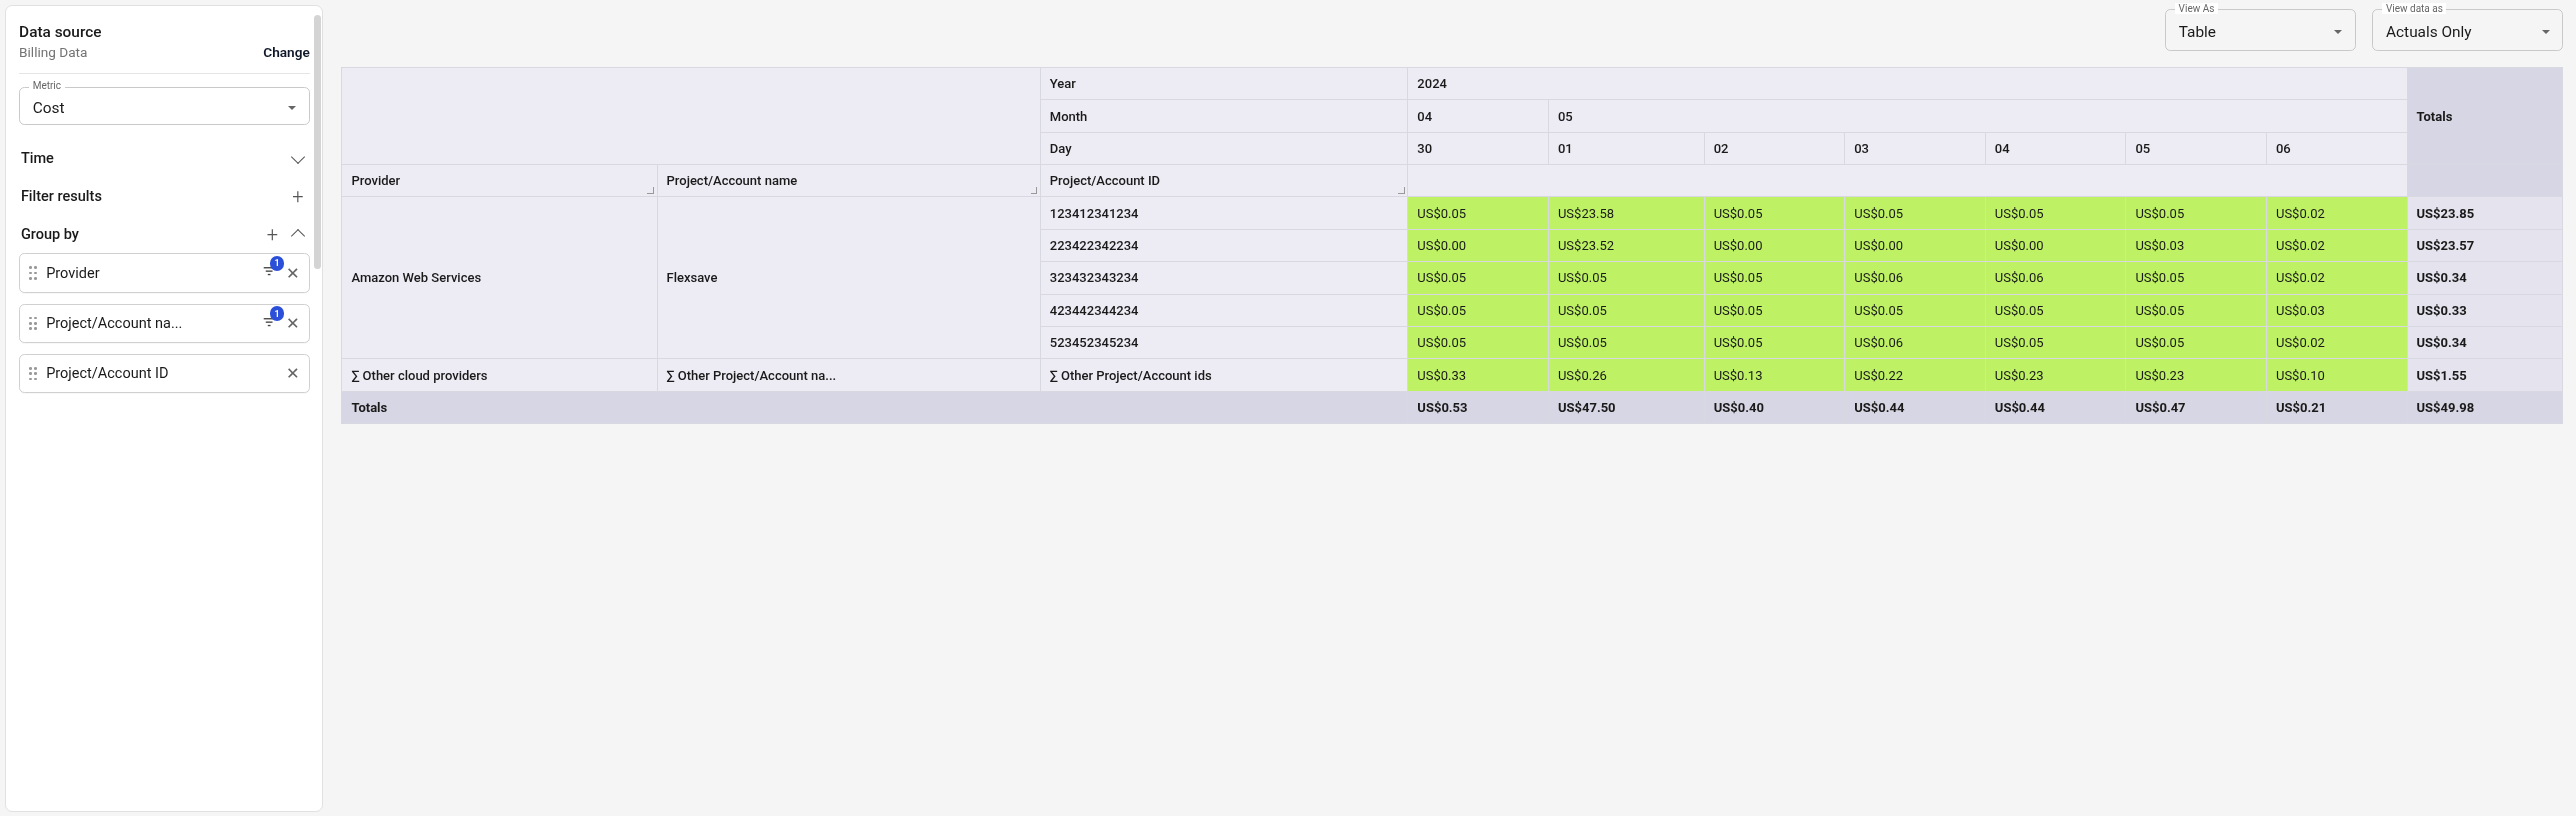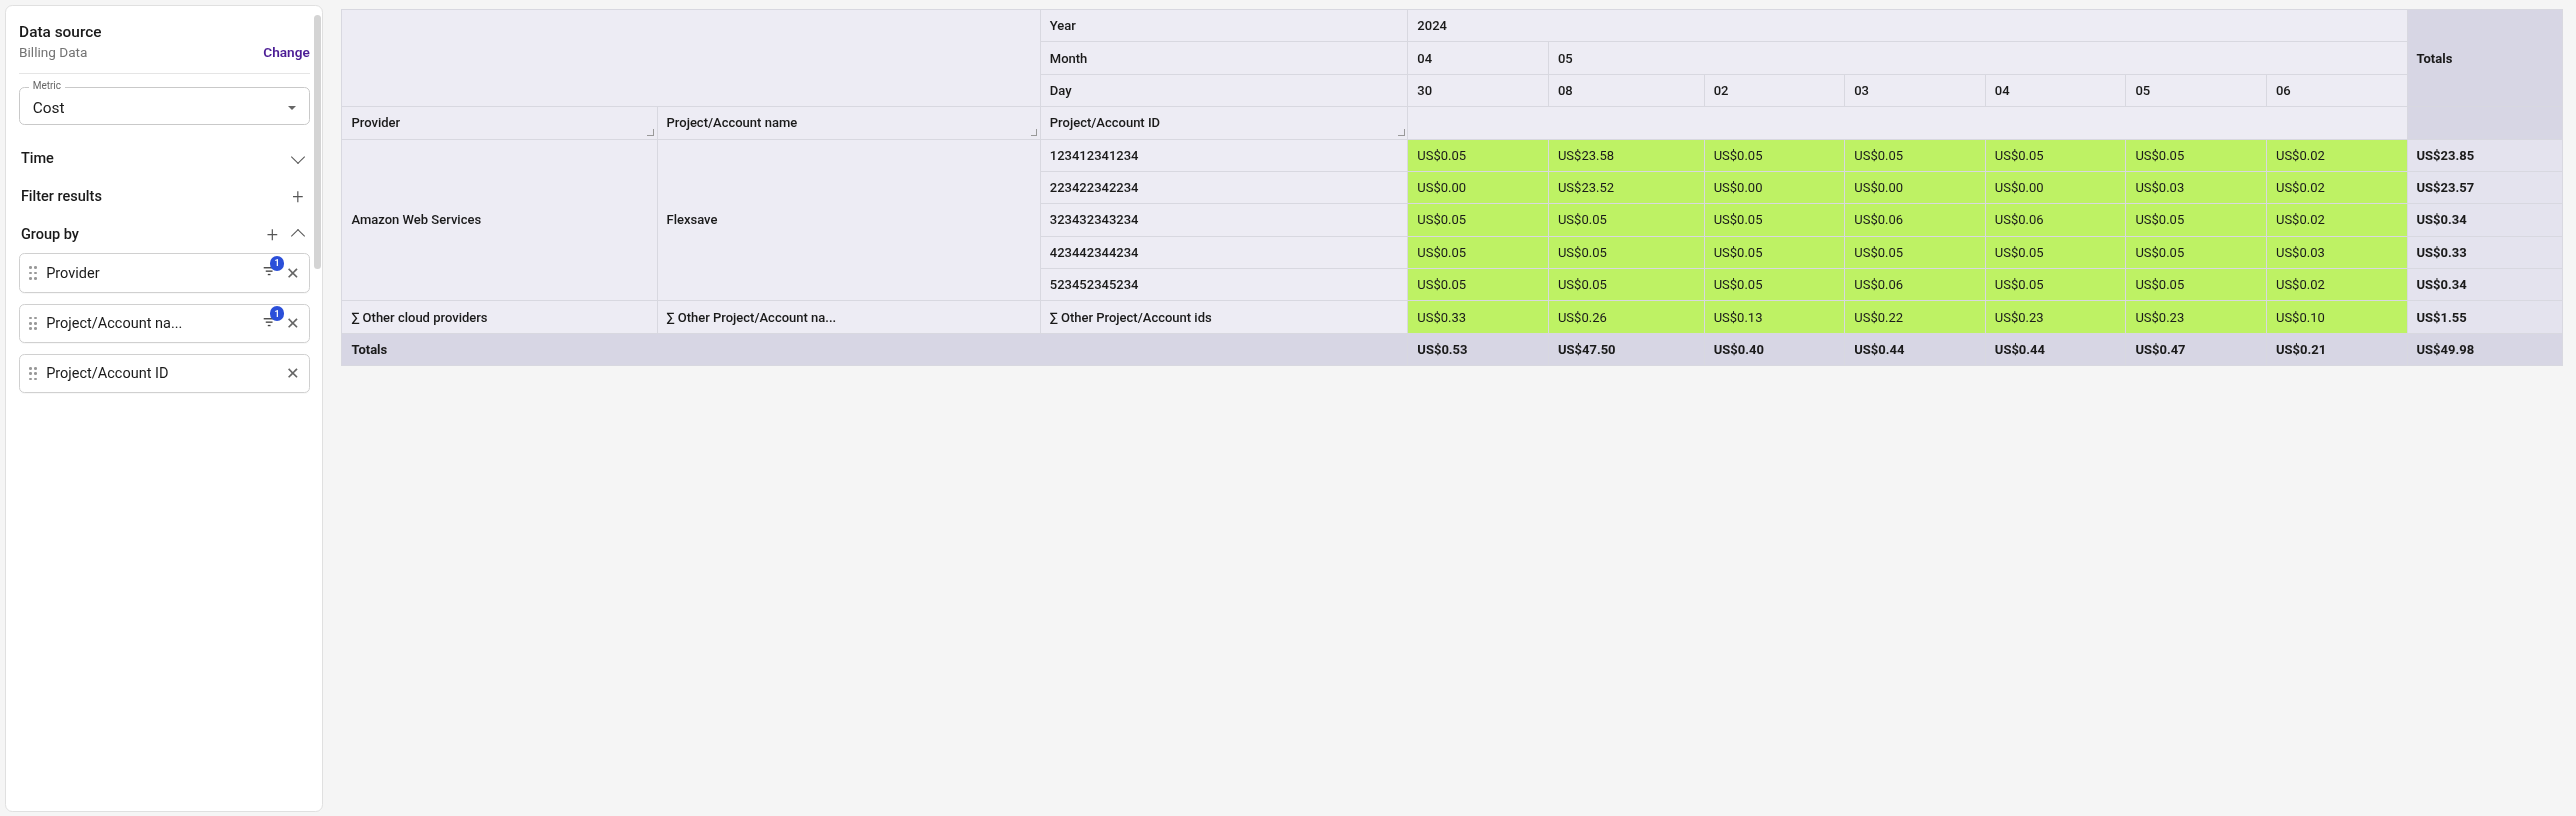--- a/index.html
+++ b/index.html
@@ -2,21 +2,21 @@
 <html style="font-size:14.5px"><head>
 <meta charset="utf-8">
 <style>
 * { box-sizing: border-box; margin: 0; padding: 0; }
 body { font-family: -apple-system, BlinkMacSystemFont, "Segoe UI", Roboto, sans-serif; font-size: 12.7px; color: #1a1a1a; background: #f5f5f5; display: flex; height: 817px; width: 2576px; zoom: 1; }
 .sidebar { width: 318px; background: #fff; border: 0.9px solid #e0e0e0; border-radius: 7.3px; margin: 5.4px; padding: 16.3px 12.7px; overflow-y: auto; position: relative; }
 .scrollbar-track { position: absolute; right: 1.8px; top: 9px; width: 6.4px; height: 254px; background: #d4d4d4; border-radius: 3.6px; }
 .ds-title { font-size: 15.4px; font-weight: 500; margin-bottom: 3.6px; }
 .ds-row { display: flex; justify-content: space-between; align-items: center; margin-bottom: 12.7px; }
 .ds-value { font-size: 13.6px; color: #737373; }
-.change-link { color: #4c1d95; font-weight: 600; cursor: pointer; font-size: 13.6px; }
+.change-link { color: #0f172a; font-weight: 600; cursor: pointer; font-size: 13.6px; }
 .divider { border: none; border-top: 0.9px solid #e5e5e5; margin: 0 0 12.7px 0; }
 .select-wrap { position: relative; border: 0.9px solid #c9c9c9; border-radius: 5.4px; padding: 11px 12.7px 7.3px 12.7px; margin-bottom: 14.5px; display: flex; align-items: center; justify-content: space-between; cursor: pointer; }
 .select-label { position: absolute; top: -7.3px; left: 9px; background: #fff; padding: 0 3.6px; font-size: 10px; color: #666; }
 .select-value { font-size: 15.4px; }
 .caret { width: 0; height: 0; border-left: 4.5px solid transparent; border-right: 4.5px solid transparent; border-top: 4.5px solid #666; }
 .section-row { display: flex; align-items: center; justify-content: space-between; padding: 9px 1.8px; font-size: 14.5px; }
 .section-label { font-weight: 500; text-align: right; }
 .icon-btn { cursor: pointer; display: inline-flex; align-items: center; justify-content: center; width: 20px; height: 20px; color: #555; }
 .icon-row { display: flex; gap: 5.4px; align-items: center; }
 .chev-down { width: 10px; height: 10px; border-right: 1.8px solid #555; border-bottom: 1.8px solid #555; transform: rotate(45deg); margin-top: -3.6px; }
@@ -130,38 +130,50 @@
         <span class="drag-dot"></span>
         <span class="drag-dot"></span>
         <span class="drag-dot"></span>
       </span>
     <span class="chip-label">Project/Account ID</span>
     <span class="close-icon">✕</span>
   </div>
 </div>
 
 <div class="main">
+  <div class="toolbar">
+    <div class="select-wrap">
+      <span class="select-label">View As</span>
+      <span class="select-value">Table</span>
+      <span class="caret"></span>
+    </div>
+    <div class="select-wrap">
+      <span class="select-label">View data as</span>
+      <span class="select-value">Actuals Only</span>
+      <span class="caret"></span>
+    </div>
+  </div>
 
   <table class="table">
     <thead>
       <tr>
         <th class="hdr" rowspan="4" colspan="3"></th>
         <th class="hdr">Year</th>
         <th class="hdr hdr-center" colspan="7">2024</th>
         <th class="totals-col" rowspan="4">Totals</th>
       </tr>
       <tr>
         <th class="hdr">Month</th>
         <th class="hdr hdr-center">04</th>
         <th class="hdr hdr-center" colspan="6">05</th>
       </tr>
       <tr>
         <th class="hdr" rowspan="2">Day</th>
         <th class="hdr hdr-center" rowspan="2">30</th>
-        <th class="hdr hdr-center" rowspan="2">08</th>
+        <th class="hdr hdr-center" rowspan="2">01</th>
         <th class="hdr hdr-center" rowspan="2">02</th>
         <th class="hdr hdr-center" rowspan="2">03</th>
         <th class="hdr hdr-center" rowspan="2">04</th>
         <th class="hdr hdr-center" rowspan="2">05</th>
         <th class="hdr hdr-center" rowspan="2">06</th>
       </tr>
       <tr></tr>
       <tr>
         <th class="hdr resize-corner">Provider</th>
         <th class="hdr resize-corner">Project/Account name</th>

